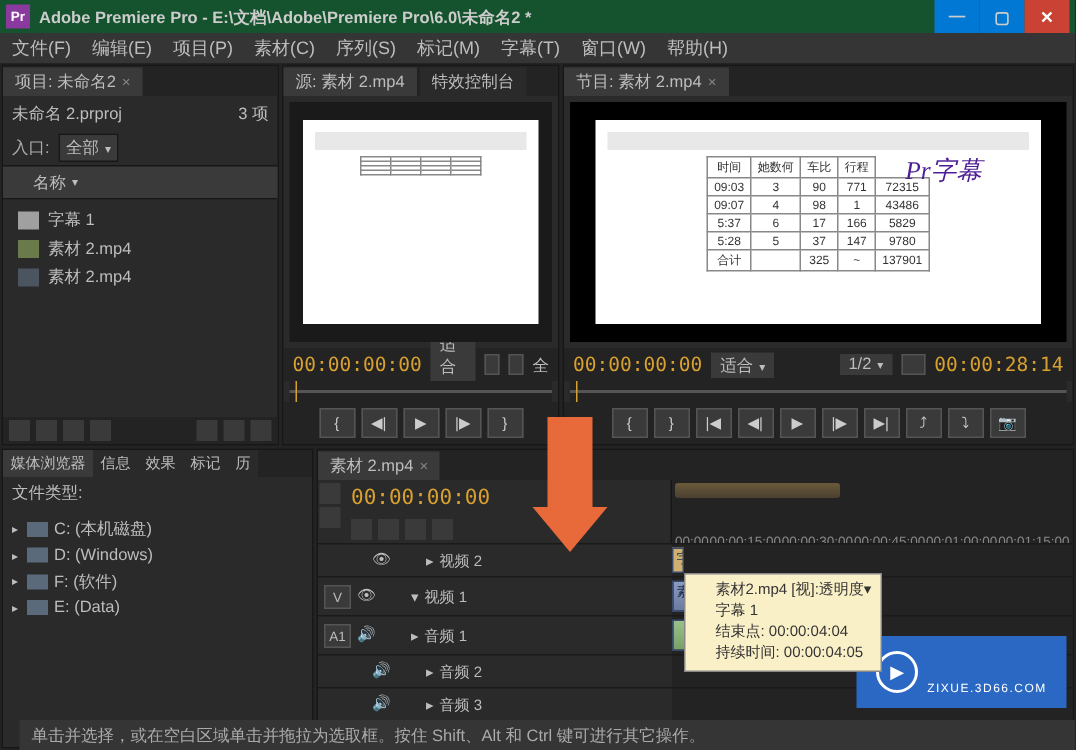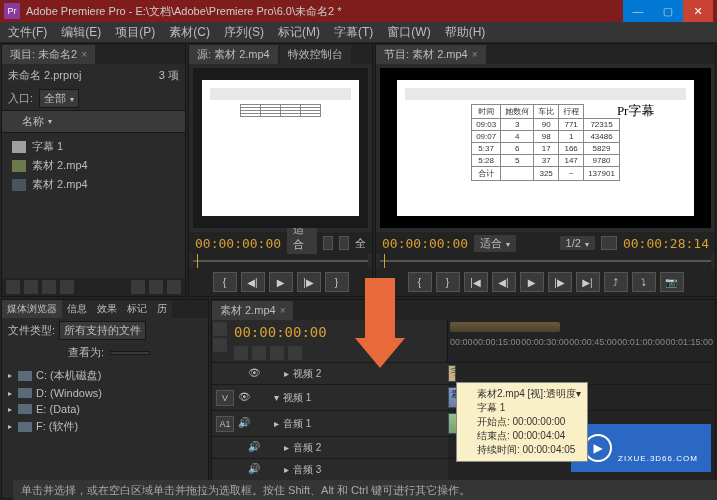--- a/index.html
+++ b/index.html
@@ -1,17 +1,17 @@
 <!DOCTYPE html>
 <html><head>
 <meta charset="utf-8">
 <style>
 * { margin: 0; padding: 0; box-sizing: border-box; font-family: "Microsoft YaHei", Arial, sans-serif; }
 body { background: #232323; color: #bdbdbd; font-size: 11px; width: 717px; height: 500px; overflow: hidden; position: relative; }
-.titlebar { background: #7f1d1d; height: 22px; display: flex; align-items: center; padding: 0 4px; color: #ccc; }
+.titlebar { background: #14532d; height: 22px; display: flex; align-items: center; padding: 0 4px; color: #ccc; font-weight: bold; }
 .titlebar .app-icon { width: 16px; height: 16px; background: #8a3a9e; margin-right: 6px; display: flex; align-items: center; justify-content: center; font-size: 9px; color: #fff; }
 .titlebar .spacer { flex: 1; }
 .winbtn { width: 30px; height: 22px; display: flex; align-items: center; justify-content: center; color: #ccc; font-size: 11px; }
 .winbtn.close { background: #c94234; color: #fff; }
 .winbtn.min, .winbtn.max { background: #0078d4; }
 .menubar { background: #353535; height: 20px; display: flex; align-items: center; padding: 0 4px; gap: 6px; font-size: 12px; }
 .menubar span { padding: 1px 4px; }
 .workspace { display: flex; flex-direction: column; height: 458px; background: #232323; }
 .top-row { display: flex; height: 256px; justify-content: flex-end; }
 .bottom-row { display: flex; height: 202px; }
@@ -36,21 +36,21 @@
 .proj-item .icon.title { background: #a0a0a0; }
 .proj-footer { height: 18px; background: #232323; display: flex; align-items: center; gap: 4px; padding: 0 4px; }
 .proj-footer .iconbtn { width: 14px; height: 14px; background: #3a3a3a; }
 .monitor { flex: 1; display: flex; align-items: center; justify-content: center; background: #000; margin: 4px; position: relative; }
 .monitor.src { background: #1a1a1a; }
 .spreadsheet-thumb { background: #fff; width: 90%; height: 85%; color: #333; font-size: 7px; padding: 8px; }
 .spreadsheet-thumb.large { font-size: 8px; position: relative; }
 .sheet-header { height: 12px; background: #e8e8e8; margin-bottom: 2px; }
 .sheet-table { border-collapse: collapse; margin: 4px auto; }
 .sheet-table td { border: 1px solid #888; padding: 1px 4px; text-align: center; min-width: 20px; }
-.red-text { position: absolute; top: 22px; right: 40px; color: #000000; font-size: 13px; font-family: cursive; }
+.red-text { position: absolute; top: 22px; right: 40px; color: #4c1d95; font-size: 17px; font-family: cursive; font-style: italic; }
 .timecode-bar { height: 22px; display: flex; align-items: center; gap: 6px; padding: 0 6px; background: #232323; }
 .timecode { color: #d8a030; font-family: monospace; font-size: 13px; }
 .fit-dd { background: #3a3a3a; padding: 1px 6px; font-size: 11px; }
 .iconbtn-sm { width: 16px; height: 14px; border: 1px solid #555; background: #3a3a3a; }
 .transport { height: 28px; display: flex; align-items: center; justify-content: center; gap: 4px; background: #232323; }
 .tbtn { width: 24px; height: 20px; background: #3a3a3a; border: 1px solid #555; display: flex; align-items: center; justify-content: center; color: #ccc; font-size: 10px; }
 .scrubber { height: 14px; background: #232323; position: relative; margin: 0 4px; }
 .scrubber::before { content: ""; position: absolute; left: 0; right: 0; top: 6px; height: 2px; background: #555; }
 .playhead { position: absolute; left: 2px; top: 0; width: 8px; height: 14px; }
 .playhead::before { content: ""; position: absolute; left: 2px; top: 0; bottom: 0; width: 1px; background: #d8a030; }
@@ -68,21 +68,21 @@
 .timeline-panel { flex: 1; position: relative; }
 .tl-tabs { height: 20px; display: flex; align-items: center; background: #232323; }
 .tl-header { display: flex; height: 42px; }
 .tl-tools { width: 16px; background: #2a2a2a; display: flex; flex-direction: column; gap: 2px; padding-top: 2px; }
 .tl-tool { width: 14px; height: 14px; background: #3a3a3a; margin: 0 auto; }
 .tl-left { width: 220px; background: #2a2a2a; padding: 4px 6px; border-right: 1px solid #171717; }
 .tl-tc { color: #d8a030; font-family: monospace; font-size: 14px; }
 .tl-opts { display: flex; gap: 4px; margin-top: 6px; }
 .tl-opt { width: 14px; height: 14px; background: #3a3a3a; }
 .tl-ruler { flex: 1; background: #232323; position: relative; font-size: 9px; color: #888; }
-.ruler-ticks { position: absolute; top: 17px; left: 0; right: 0; display: flex; justify-content: space-between; padding: 0 2px; }
+.ruler-ticks { position: absolute; top: 36px; left: 0; right: 0; display: flex; justify-content: space-between; padding: 0 2px; }
 .ruler-bar { position: absolute; top: 2px; left: 2px; width: 110px; height: 10px; background: linear-gradient(#6a5a3a, #4a4030); border-radius: 2px; }
 .tracks { display: flex; flex: 1; }
 .track-headers { width: 236px; background: #2a2a2a; }
 .track-row { display: flex; align-items: center; height: 22px; border-top: 1px solid #1a1a1a; padding: 0 4px; gap: 4px; font-size: 10px; }
 .track-row.tall { height: 26px; }
 .track-btn { width: 18px; height: 16px; background: #3a3a3a; border: 1px solid #555; text-align: center; font-size: 9px; line-height: 14px; }
 .track-toggle { width: 14px; height: 14px; }
 .track-lanes { flex: 1; background: #232323; position: relative; }
 .lane { height: 22px; border-top: 1px solid #1a1a1a; position: relative; }
 .lane.tall { height: 26px; }
@@ -310,42 +310,37 @@
     <div class="panel browser-panel">
       <div class="browser-tabs">
         <div class="tab active">媒体浏览器</div>
         <div class="tab">信息</div>
         <div class="tab">效果</div>
         <div class="tab">标记</div>
         <div class="tab">历</div>
       </div>
       <div class="filetype-row">
         <span>文件类型:</span>
-        <span class="dropdown">所有支持的文件</span>
-      </div>
-      <div class="view-row">
-        <span>查看为:</span>
-        <span class="dropdown" style="width:40px"></span>
       </div>
       <div class="drive-list">
         <div class="drive-item">
             <div class="drive-icon"></div>
             <span>C: (本机磁盘)</span>
           </div>
         <div class="drive-item">
             <div class="drive-icon"></div>
             <span>D: (Windows)</span>
           </div>
         <div class="drive-item">
             <div class="drive-icon"></div>
-            <span>E: (Data)</span>
+            <span>F: (软件)</span>
           </div>
         <div class="drive-item">
             <div class="drive-icon"></div>
-            <span>F: (软件)</span>
+            <span>E: (Data)</span>
           </div>
       </div>
     </div>
 
     <div class="panel timeline-panel">
       <div class="tl-tabs">
         <div class="tab active"><span>素材 2.mp4</span><span class="x">×</span></div>
       </div>
       <div class="tl-header">
         <div class="tl-tools">
@@ -423,21 +418,20 @@
           </div>
           <div class="lane tall">
             <div class="clip" style="width:106px;background:linear-gradient(#9ac08a,#7aa06a)"></div>
           </div>
           <div class="lane"></div>
           <div class="lane"></div>
 
           <div class="tooltip" style="left:8px; top:20px;padding-left:20px;">
             <div>素材2.mp4 [视]:透明度▾</div>
             <div>字幕 1</div>
-            <div>开始点: 00:00:00:00</div>
             <div>结束点: 00:00:04:04</div>
             <div>持续时间: 00:00:04:05</div>
           </div>
         </div>
       </div>
     </div>
   </div>
 </div>
 
 <div class="big-arrow">

